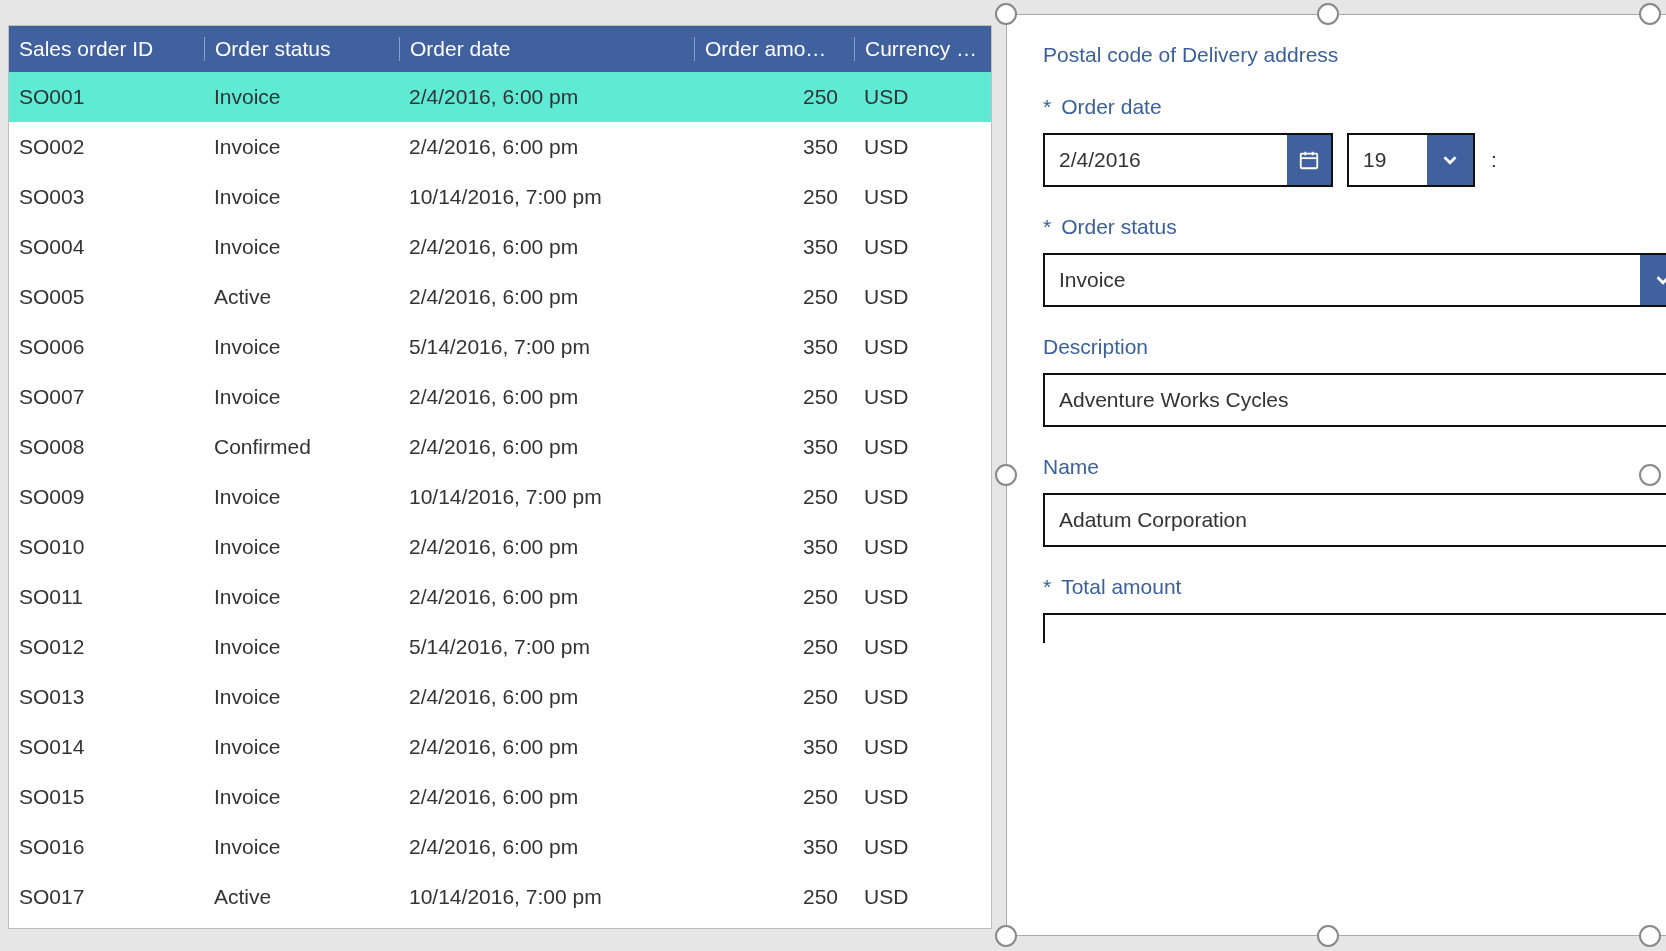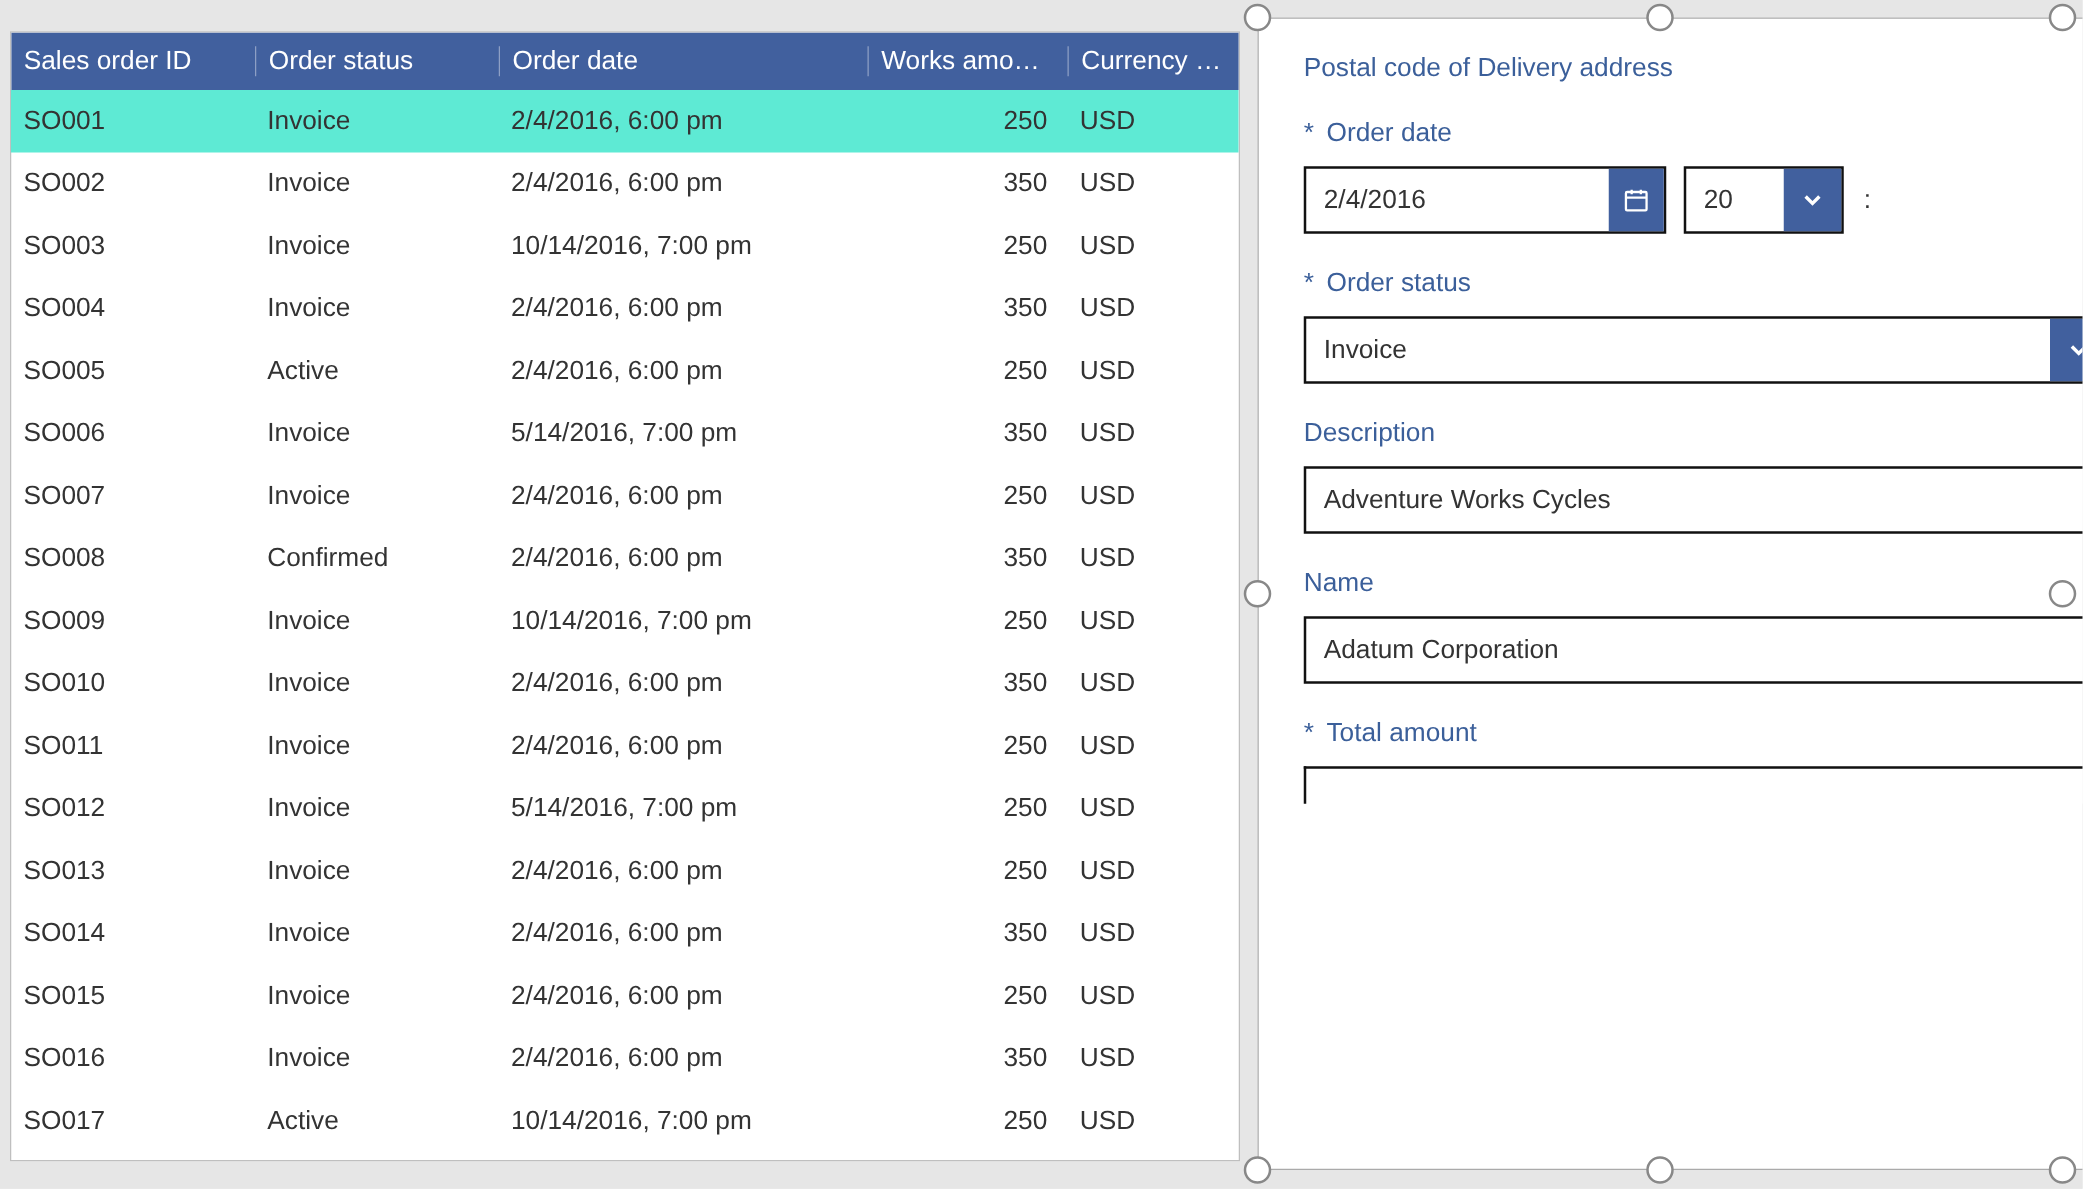--- a/index.html
+++ b/index.html
@@ -153,21 +153,21 @@
 </head>
 <body>
 
 <div class="canvas">
 
   <div class="left-panel">
     <div class="table-header">
       <div class="th col-id">Sales order ID</div>
       <div class="th col-status">Order status</div>
       <div class="th col-date">Order date</div>
-      <div class="th col-amt">Works amo…</div>
+      <div class="th col-amt">Order amo…</div>
       <div class="th col-cur">Currency of T</div>
     </div>
     <div class="table-body" id="tbody">
         <div class="row selected">
           <div class="cell col-id">SO001</div>
           <div class="cell col-status">Invoice</div>
           <div class="cell col-date">2/4/2016, 6:00 pm</div>
           <div class="cell col-amt">250</div>
           <div class="cell col-cur">USD</div>
         </div>
@@ -309,21 +309,21 @@
             <div class="cal-btn">
               <svg width="22" height="22" viewBox="0 0 24 24" fill="none" stroke="#fff" stroke-width="2">
                 <rect x="3" y="5" width="18" height="16" rx="1"></rect>
                 <line x1="3" y1="10" x2="21" y2="10"></line>
                 <line x1="8" y1="3" x2="8" y2="7"></line>
                 <line x1="16" y1="3" x2="16" y2="7"></line>
               </svg>
             </div>
           </div>
           <div class="dd" style="width:128px;">
-            <div class="dd-val">20</div>
+            <div class="dd-val">19</div>
             <div class="dd-btn">
               <svg width="22" height="22" viewBox="0 0 24 24" fill="none" stroke="#fff" stroke-width="3">
                   <polyline points="6 9 12 15 18 9"></polyline>
                 </svg>
             </div>
           </div>
           <span class="colon">:</span>
         </div>
       </div>
 

